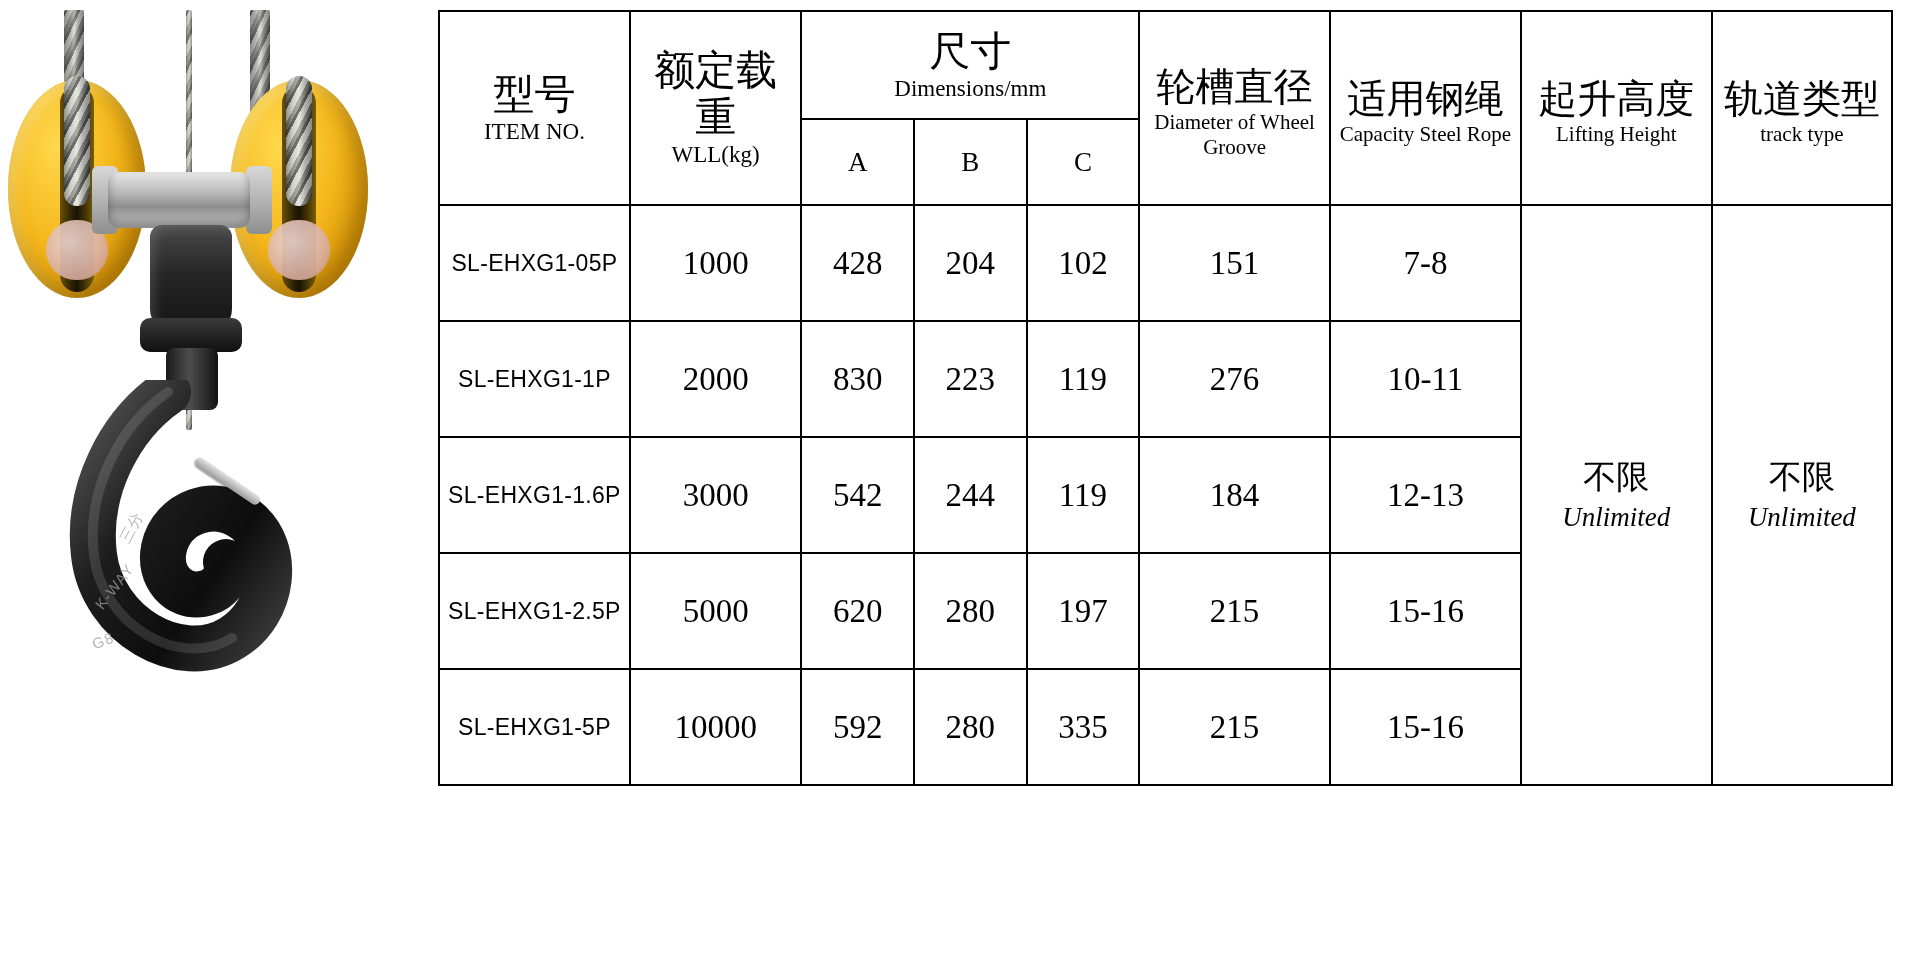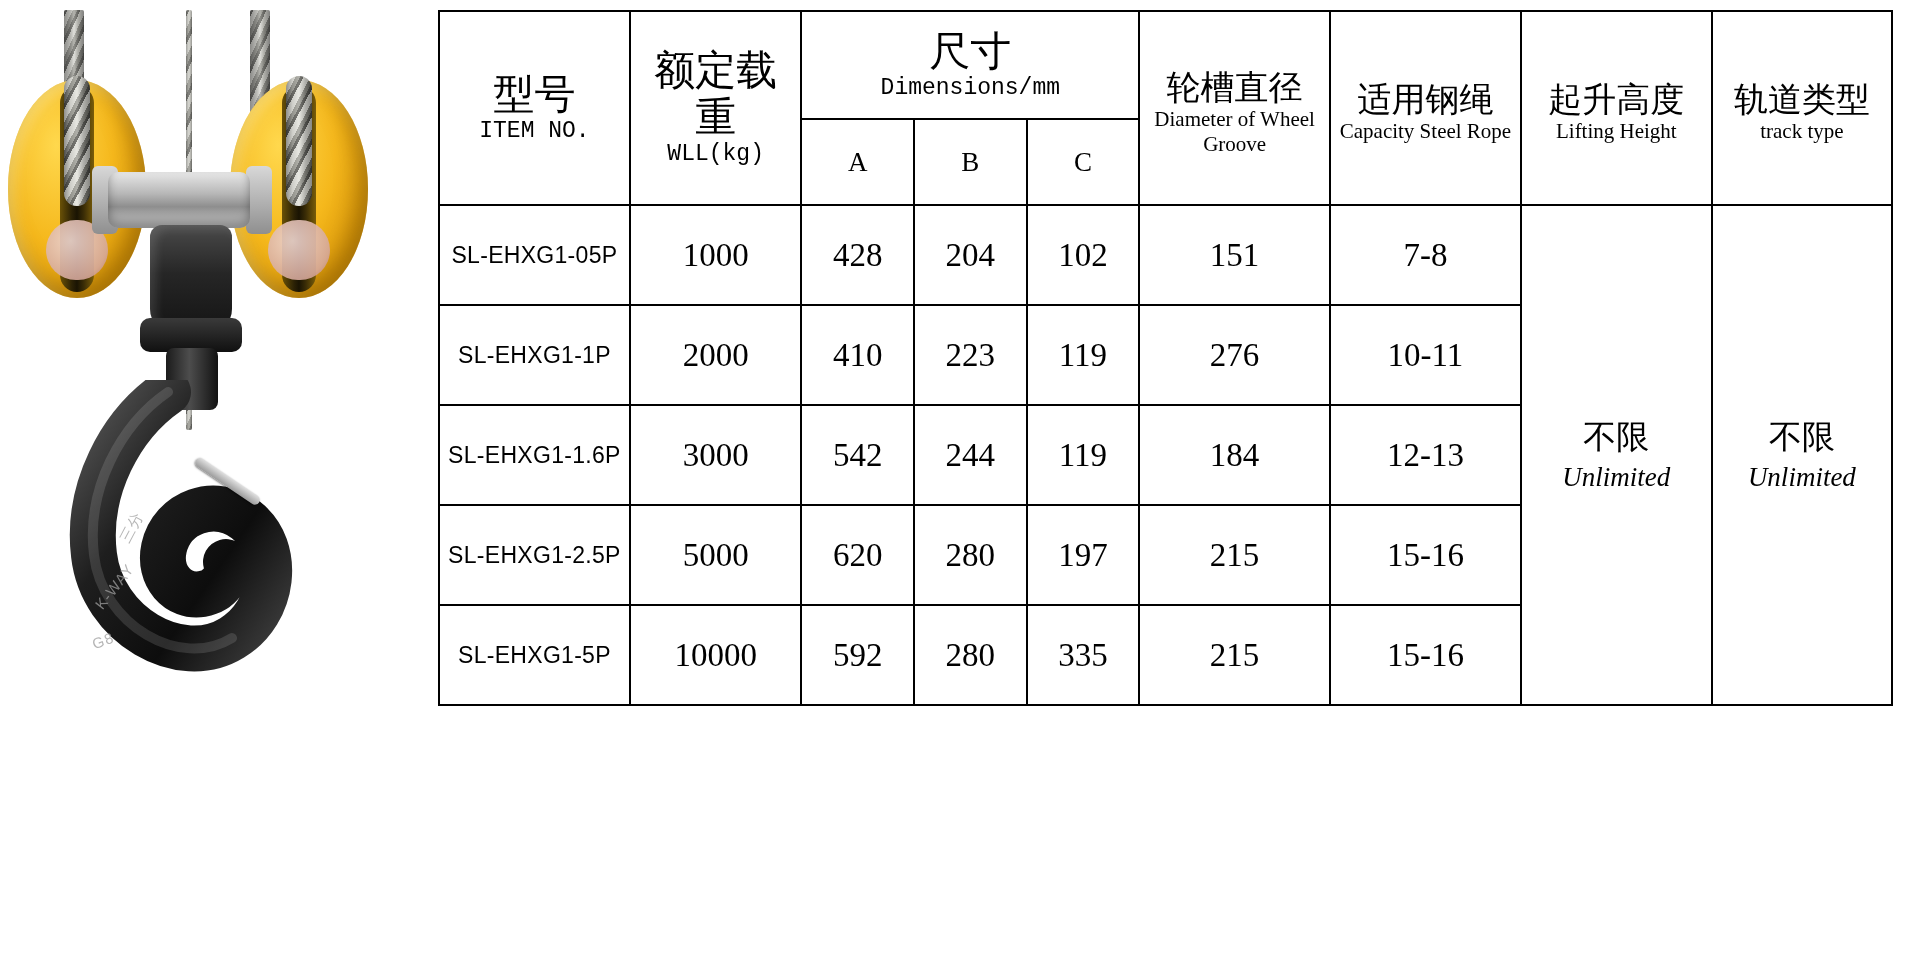--- a/index.html
+++ b/index.html
@@ -202,23 +202,23 @@
   }
   table.spec td, table.spec th {
     border: 2px solid #000000;
     text-align: center;
     vertical-align: middle;
     font-weight: normal;
     color: #000000;
     padding: 2px 4px;
   }
   
-  .h-cn  { font-family: "Liberation Sans", sans-serif; font-size: 34px; line-height: 1.18; margin-top: 8px; }
+  .h-cn  { font-family: "Liberation Sans", sans-serif; font-size: 39px; line-height: 1.18; margin-top: 8px; }
   .h-cn-lg { font-family: "Liberation Sans", sans-serif; font-size: 41px; line-height: 1.15; }
-  .h-en  { font-family: Liberation Mono, monospace; font-size: 23px; line-height: 1.2; }
+  .h-en  { font-family: Liberation Serif, serif; font-size: 23px; line-height: 1.2; }
   .h-en-sm { font-family: "Liberation Serif", serif; font-size: 21px; line-height: 1.2; }
   .h-ab  { font-family: "Liberation Serif", serif; font-size: 27px; }
   .sub-head { height: 86px; }
   .head-top { height: 108px; }
 
   .cell-model {
     font-family: "Liberation Sans", sans-serif;
     font-size: 23px;
     letter-spacing: .3px;
   }
@@ -230,21 +230,21 @@
     font-family: "Liberation Sans", sans-serif;
     font-size: 33px;
     line-height: 1.35;
   }
   .cell-merged-en {
     font-family: "Liberation Serif", serif;
     font-size: 27px;
     line-height: 1.3;
     font-style: italic;
   }
-  tbody tr { height: 100px; }
+  tbody tr { height: 116px; }
 
   .stack { display: block; }
   .stack span { display: block; }
 </style>
 </head>
 <body>
 
 <div class="page">
 
   <div class="photo-pane">
@@ -382,21 +382,21 @@
           <td rowspan="5">
             <span class="stack">
               <span class="cell-merged-cn">不限</span>
               <span class="cell-merged-en">Unlimited</span>
             </span>
           </td>
         </tr>
         <tr>
           <td class="cell-model">SL-EHXG1-1P</td>
           <td class="cell-num">2000</td>
-          <td class="cell-num">410</td>
+          <td class="cell-num">830</td>
           <td class="cell-num">223</td>
           <td class="cell-num">119</td>
           <td class="cell-num">276</td>
           <td class="cell-num">10-11</td>
         </tr>
         <tr>
           <td class="cell-model">SL-EHXG1-1.6P</td>
           <td class="cell-num">3000</td>
           <td class="cell-num">542</td>
           <td class="cell-num">244</td>

